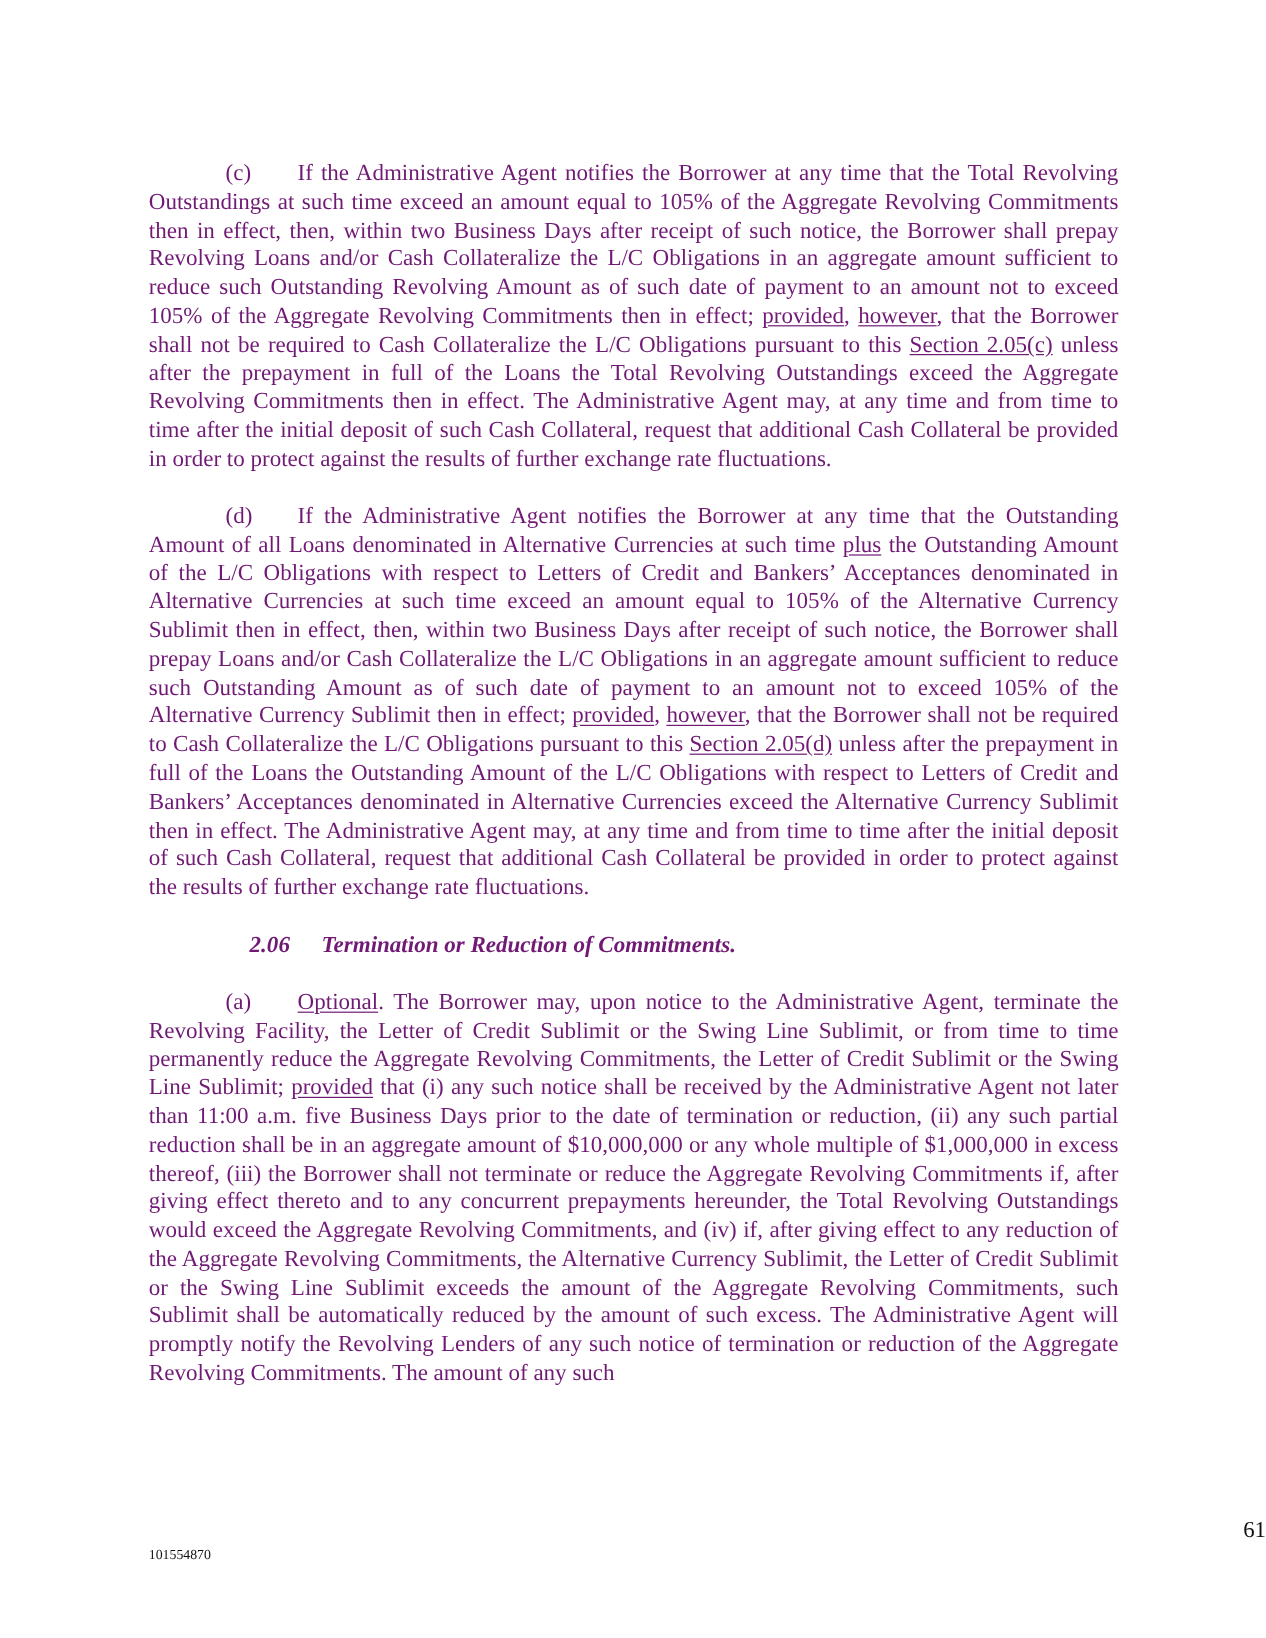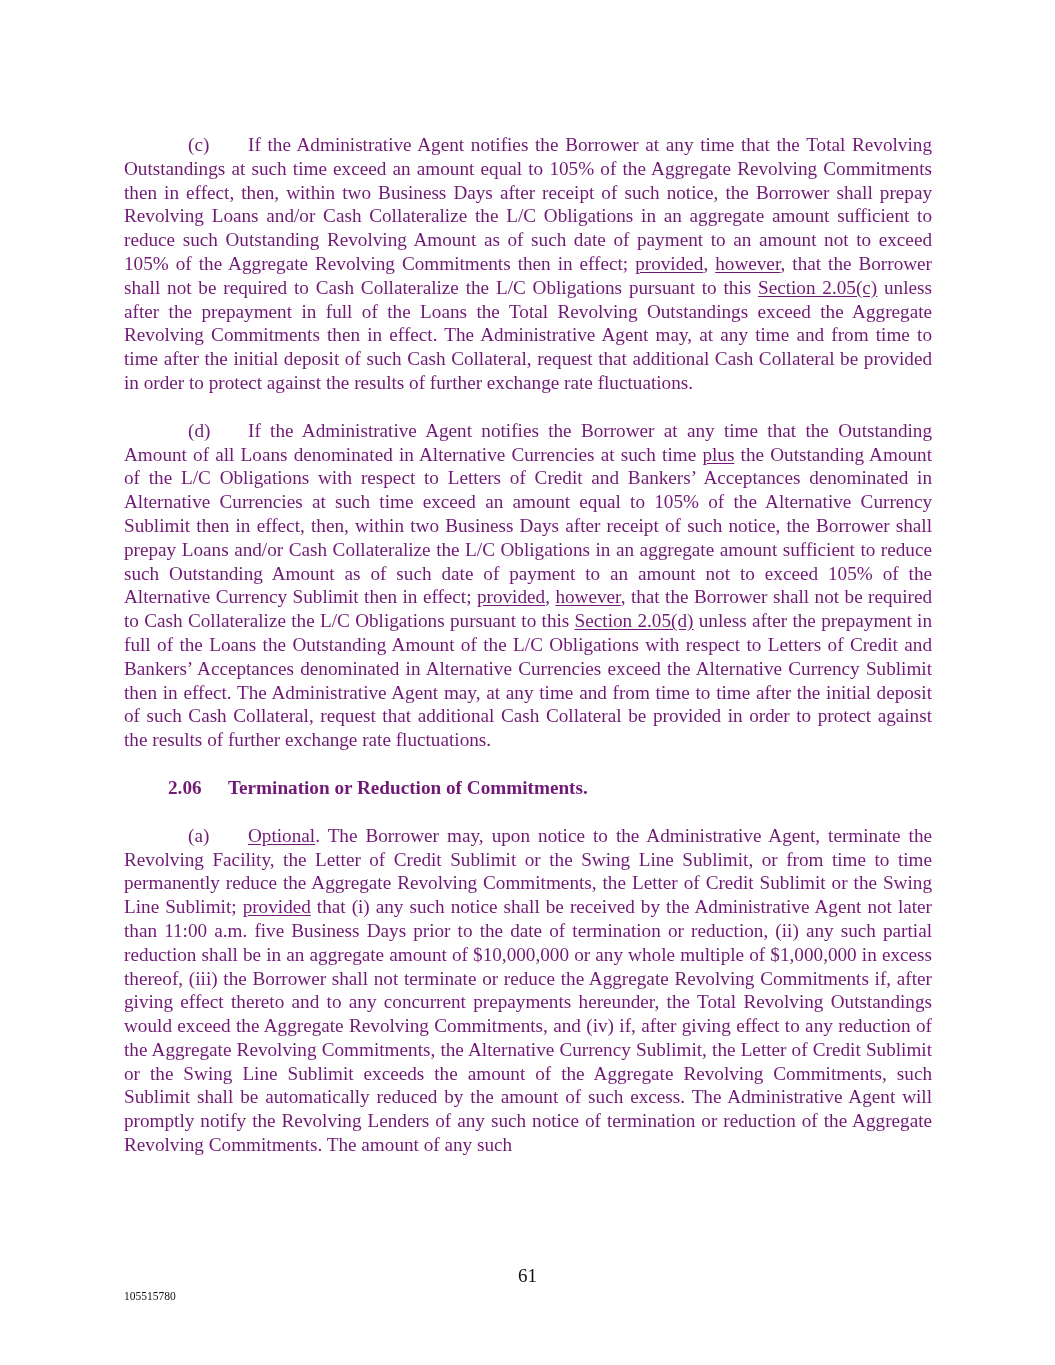--- a/index.html
+++ b/index.html
@@ -6,24 +6,24 @@
   body { width: 1055px; height: 1365px; position: relative; overflow: hidden; }
   .page {
     position: absolute; left: 124px; top: 133px; width: 808px;
     font-family: "Liberation Serif", serif; font-size: 19.2px; line-height: 23.8px;
     color: #701a75;
   }
   .para { text-align: justify; text-align-last: left; margin: 0 0 24px 0; }
   .para .indent { display: inline-block; width: 64px; }
   .para .label { display: inline-block; width: 60px; }
   .u { text-decoration: underline; text-underline-offset: 2px; }
-  .heading { font-weight: bold; margin: 0 0 24px 44px; }
+  .heading { font-weight: bold; margin: 0 0 24px 84px; font-style: italic; }
   .heading .num { display: inline-block; width: 60px; }
   .pagenum {
-    position: absolute; left: 0; width: 1055px; top: 1265px; text-align: center;
+    position: absolute; left: 0; width: 1055px; top: 1265px; text-align: right;
     font-family: "Liberation Serif", serif; font-size: 19px; color: #111;
   }
   .docid {
     position: absolute; left: 124px; top: 1290px;
     font-family: "Liberation Serif", serif; font-size: 11.5px; color: #111;
   }
 </style>
 </head>
 <body>
 
@@ -33,13 +33,13 @@
 
   <p class="para"><span class="indent"></span><span class="label">(d)</span><span>If the Administrative Agent notifies the Borrower at any time that the Outstanding Amount of all Loans denominated in Alternative Currencies at such time </span><span class="u">plus</span><span> the Outstanding Amount of the L/C Obligations with respect to Letters of Credit and Bankers’ Acceptances denominated in Alternative Currencies at such time exceed an amount equal to 105% of the Alternative Currency Sublimit then in effect, then, within two Business Days after receipt of such notice, the Borrower shall prepay Loans and/or Cash Collateralize the L/C Obligations in an aggregate amount sufficient to reduce such Outstanding Amount as of such date of payment to an amount not to exceed 105% of the Alternative Currency Sublimit then in effect; </span><span class="u">provided</span><span>, </span><span class="u">however</span><span>, that the Borrower shall not be required to Cash Collateralize the L/C Obligations pursuant to this </span><span class="u">Section 2.05(d)</span><span> unless after the prepayment in full of the Loans the Outstanding Amount of the L/C Obligations with respect to Letters of Credit and Bankers’ Acceptances denominated in Alternative Currencies exceed the Alternative Currency Sublimit then in effect. The Administrative Agent may, at any time and from time to time after the initial deposit of such Cash Collateral, request that additional Cash Collateral be provided in order to protect against the results of further exchange rate fluctuations.</span></p>
 
   <div class="heading"><span class="num">2.06</span><span>Termination or Reduction of Commitments.</span></div>
 
   <p class="para"><span class="indent"></span><span class="label">(a)</span><span class="u">Optional</span><span>.  The Borrower may, upon notice to the Administrative Agent, terminate the Revolving Facility, the Letter of Credit Sublimit or the Swing Line Sublimit, or from time to time permanently reduce the Aggregate Revolving Commitments, the Letter of Credit Sublimit or the Swing Line Sublimit; </span><span class="u">provided</span><span> that (i) any such notice shall be received by the Administrative Agent not later than 11:00 a.m. five Business Days prior to the date of termination or reduction, (ii) any such partial reduction shall be in an aggregate amount of $10,000,000 or any whole multiple of $1,000,000 in excess thereof, (iii) the Borrower shall not terminate or reduce the Aggregate Revolving Commitments if, after giving effect thereto and to any concurrent prepayments hereunder, the Total Revolving Outstandings would exceed the Aggregate Revolving Commitments, and (iv) if, after giving effect to any reduction of the Aggregate Revolving Commitments, the Alternative Currency Sublimit, the Letter of Credit Sublimit or the Swing Line Sublimit exceeds the amount of the Aggregate Revolving Commitments, such Sublimit shall be automatically reduced by the amount of such excess.  The Administrative Agent will promptly notify the Revolving Lenders of any such notice of termination or reduction of the Aggregate Revolving Commitments.  The amount of any such</span></p>
 
 </div>
 
 <div class="pagenum">61</div>
-<div class="docid">105515780</div>
+<div class="docid">101554870</div>
 
 </body></html>

